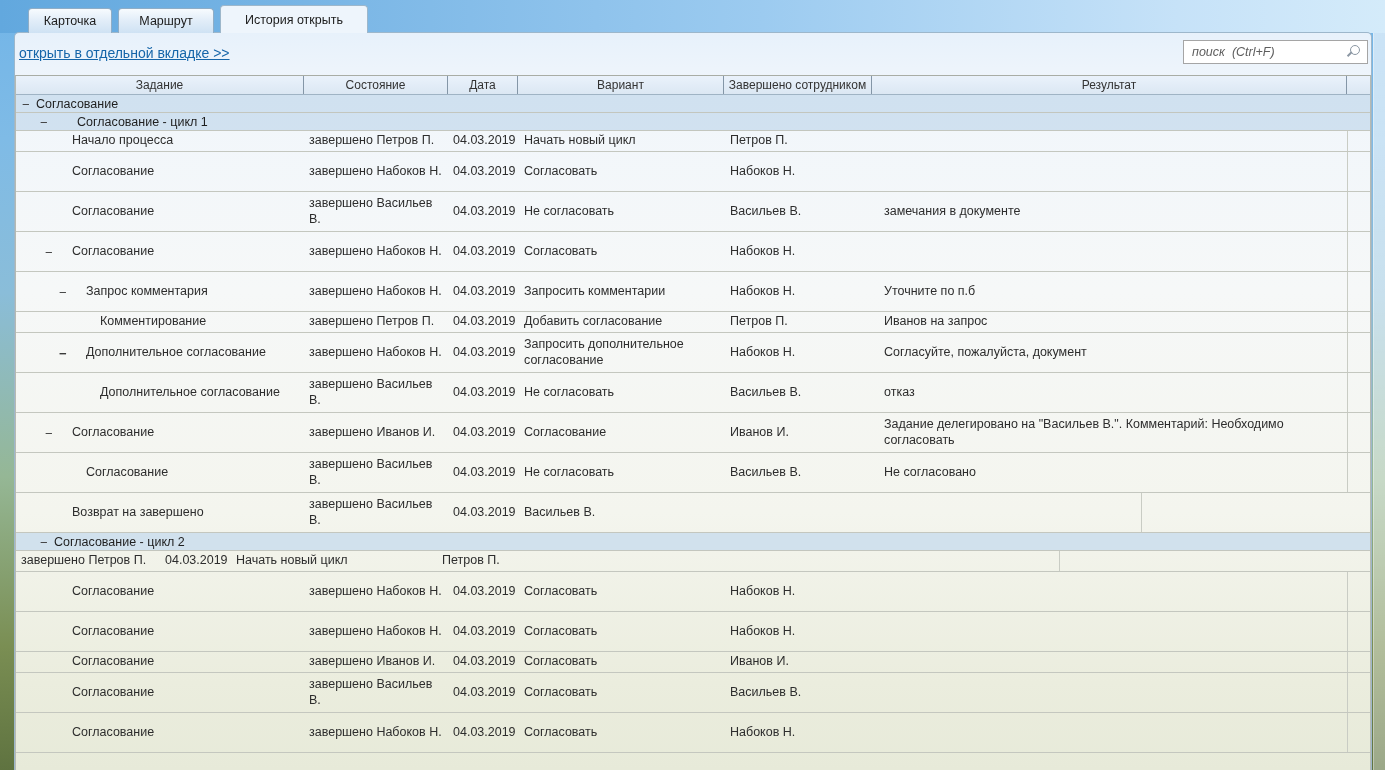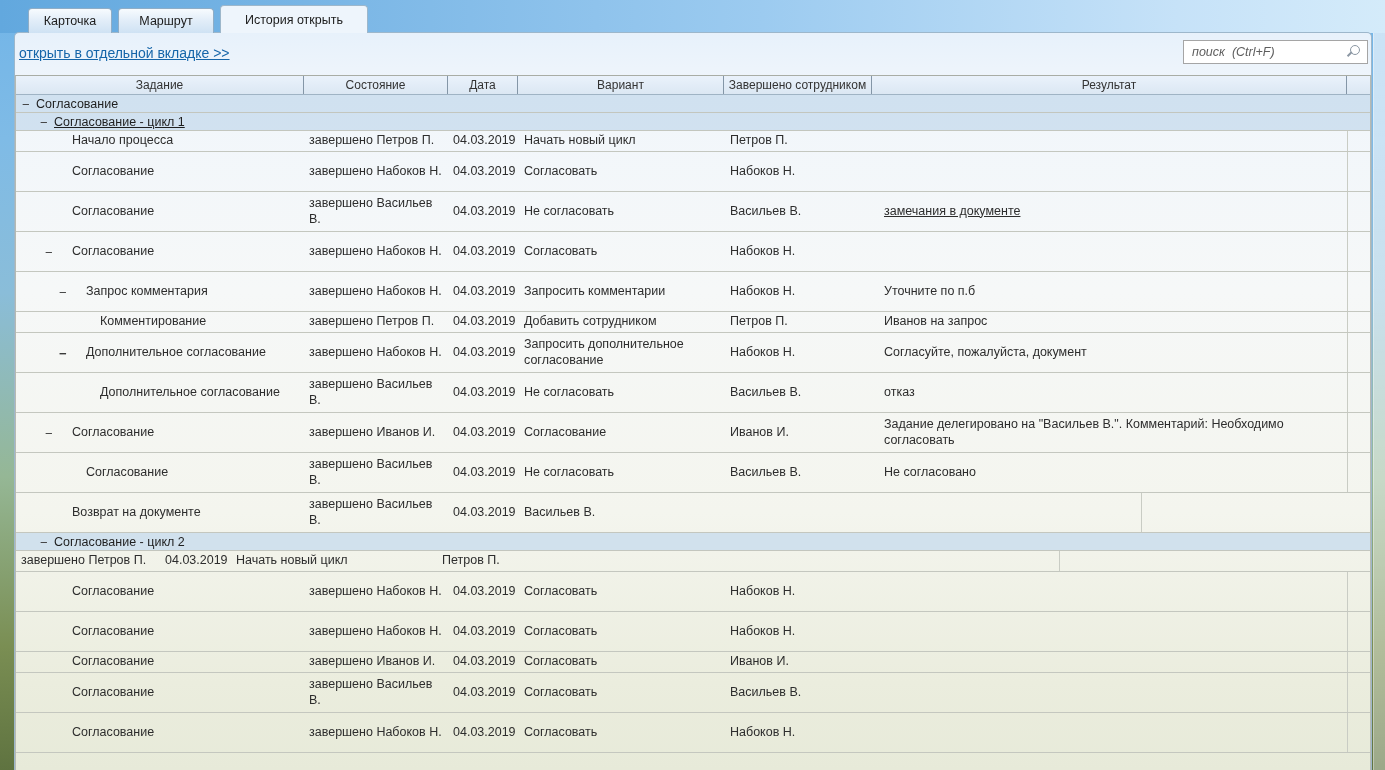--- a/index.html
+++ b/index.html
@@ -85,21 +85,21 @@
         <div class="hcell" style="width: 475px; text-align: right;">Результат</div>
         <div class="hcell filler"></div>
       </div>
     <div id="gbody">
         <div class="grow">
           <span class="tgl" style="left: 6px;">−</span>
           <span style="padding-left: 20px;">Согласование</span>
         </div>
         <div class="grow">
           <span class="tgl" style="left: 24px;">−</span>
-          <span style="padding-left: 38px; text-decoration: underline;">Согласование - цикл 1</span>
+          <span style="padding-left: 61px;">Согласование - цикл 1</span>
         </div>
         <div class="row h1">
           <div class="cell c-task" style="width: 288px; padding-left: 56px;">
             <span>Начало процесса</span>
           </div>
           <div class="cell c-state" style="width: 144px;">завершено Петров П.</div>
           <div class="cell c-date" style="width: 70px;">04.03.2019</div>
           <div class="cell c-var" style="width: 206px;">Начать новый цикл</div>
           <div class="cell c-emp" style="width: 148px;">Петров П.</div>
           <div class="cell c-res" style="width: 475px;"></div>
@@ -117,21 +117,21 @@
           <div class="cell c-fill" style="flex: 1 1 0%;"></div>
         </div>
         <div class="row h2">
           <div class="cell c-task" style="width: 288px; padding-left: 56px;">
             <span>Согласование</span>
           </div>
           <div class="cell c-state" style="width: 144px;">завершено Васильев В.</div>
           <div class="cell c-date" style="width: 70px;">04.03.2019</div>
           <div class="cell c-var" style="width: 206px;">Не согласовать</div>
           <div class="cell c-emp" style="width: 148px;">Васильев В.</div>
-          <div class="cell c-res" style="width: 475px; text-decoration: underline;">замечания в документе</div>
+          <div class="cell c-res" style="width: 475px;">замечания в документе</div>
           <div class="cell c-fill" style="flex: 1 1 0%;"></div>
         </div>
         <div class="row h2">
           <div class="cell c-task" style="width: 288px; padding-left: 56px;">
             <span class="tgl" style="left: 29px;">−</span>
             <span>Согласование</span>
           </div>
           <div class="cell c-state" style="width: 144px;">завершено Набоков Н.</div>
           <div class="cell c-date" style="width: 70px;">04.03.2019</div>
           <div class="cell c-var" style="width: 206px;">Согласовать</div>
@@ -150,21 +150,21 @@
           <div class="cell c-emp" style="width: 148px;">Набоков Н.</div>
           <div class="cell c-res" style="width: 475px;">Уточните по п.б</div>
           <div class="cell c-fill" style="flex: 1 1 0%;"></div>
         </div>
         <div class="row h1">
           <div class="cell c-task" style="width: 288px; padding-left: 84px;">
             <span>Комментирование</span>
           </div>
           <div class="cell c-state" style="width: 144px;">завершено Петров П.</div>
           <div class="cell c-date" style="width: 70px;">04.03.2019</div>
-          <div class="cell c-var" style="width: 206px;">Добавить сотрудником</div>
+          <div class="cell c-var" style="width: 206px;">Добавить согласование</div>
           <div class="cell c-emp" style="width: 148px;">Петров П.</div>
           <div class="cell c-res" style="width: 475px;">Иванов на запрос</div>
           <div class="cell c-fill" style="flex: 1 1 0%;"></div>
         </div>
         <div class="row h2">
           <div class="cell c-task" style="width: 288px; padding-left: 70px;">
             <span class="tgl bold" style="left: 43px;">−</span>
             <span>Дополнительное согласование</span>
           </div>
           <div class="cell c-state" style="width: 144px;">завершено Набоков Н.</div>
@@ -203,21 +203,21 @@
           </div>
           <div class="cell c-state" style="width: 144px;">завершено Васильев В.</div>
           <div class="cell c-date" style="width: 70px;">04.03.2019</div>
           <div class="cell c-var" style="width: 206px;">Не согласовать</div>
           <div class="cell c-emp" style="width: 148px;">Васильев В.</div>
           <div class="cell c-res" style="width: 475px;">Не согласовано</div>
           <div class="cell c-fill" style="flex: 1 1 0%;"></div>
         </div>
         <div class="row h2">
           <div class="cell c-task" style="width: 288px; padding-left: 56px;">
-            <span>Возврат на документе</span>
+            <span>Возврат на завершено</span>
           </div>
           <div class="cell c-state" style="width: 144px;">завершено Васильев В.</div>
           <div class="cell c-date" style="width: 70px;">04.03.2019</div>
           <div class="cell c-emp" style="width: 148px;">Васильев В.</div>
           <div class="cell c-res" style="width: 475px;"></div>
           <div class="cell c-fill" style="flex: 1 1 0%;"></div>
         </div>
         <div class="grow">
           <span class="tgl" style="left: 24px;">−</span>
           <span style="padding-left: 38px;">Согласование - цикл 2</span>

